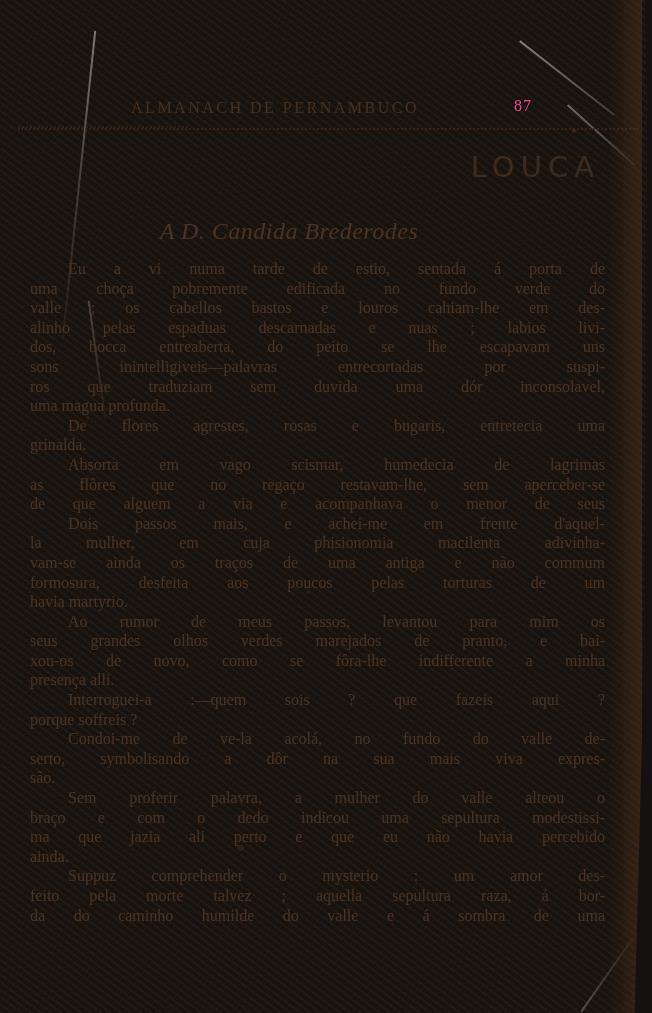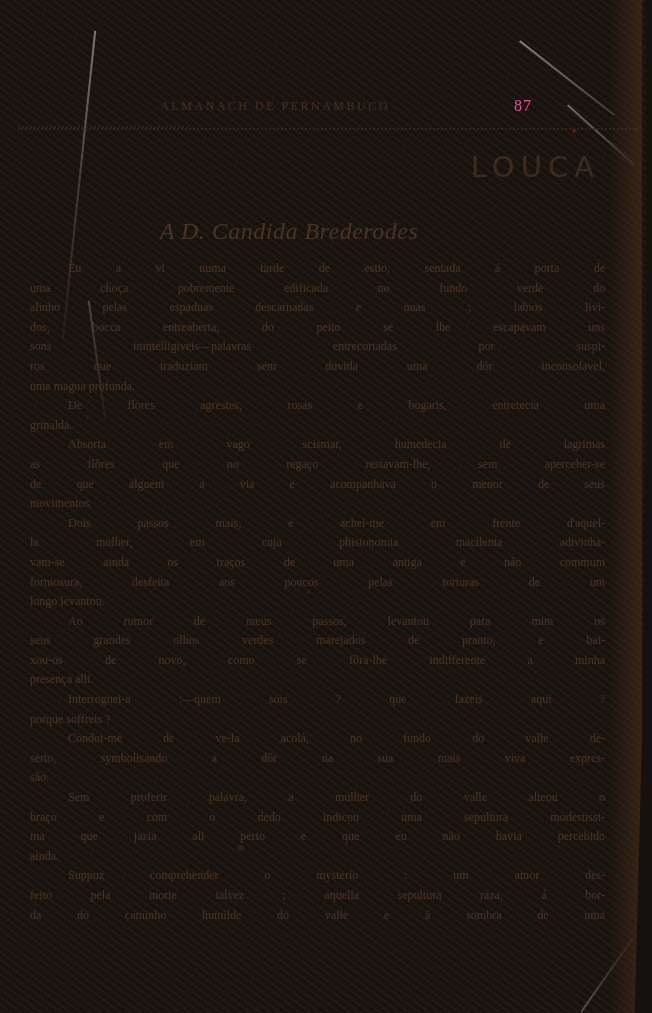--- a/index.html
+++ b/index.html
@@ -61,21 +61,21 @@
   .spot-2{left:572px;top:129px;width:4px;height:4px;background:rgba(120,50,30,0.5);}
   .spot-3{left:86px;top:416px;width:3px;height:3px;background:rgba(70,40,22,0.55);}
   .spot-4{left:306px;top:591px;width:4px;height:3px;background:rgba(70,40,22,0.4);}
 
   
   .ink{color:#4a3323; text-shadow:0.3px 0.3px 0.4px rgba(62,36,20,0.45);}
 
   .runhead{
     position:absolute;left:90px;top:99px;width:370px;
     text-align:center;
-    font-size:12px;letter-spacing:2.5px;
+    font-size:16px;letter-spacing:2.5px;
     color:#46301f;
   }
   .pagenum{
     position:absolute;left:500px;top:97px;width:46px;
     text-align:center;
     font-size:16px;color:#ec4899;letter-spacing:1px;
   }
   .rule{
     position:absolute;left:18px;top:124px;width:620px;height:4px;
     border-bottom:2px dotted rgba(64,40,23,0.85);
@@ -94,21 +94,21 @@
   }
   .dedication{
     position:absolute;left:0;top:218px;width:578px;
     text-align:center;
     font-style:italic;
     font-size:24px;letter-spacing:0.5px;
     color:#4a3323;
   }
   .body-text{
     position:absolute;left:30px;top:259px;width:575px;
-    font-size:12px;line-height:19.6px;
+    font-size:16px;line-height:19.6px;
   }
   .para{margin:0;padding:0;}
   .tline{white-space:nowrap;}
   .tline.just{text-align:justify;text-align-last:justify;white-space:normal;}
   .tline.first{padding-left:38px;}
 </style>
 </head>
 <body>
 
 <div class="paper">
@@ -128,42 +128,42 @@
   <div class="pagenum ink">87</div>
   <div class="rule"></div>
 
   <div class="title">LOUCA</div>
   <div class="dedication ink">A D. Candida Brederodes</div>
 
   <div class="body-text ink">
       <div class="para">
         <div class="tline first just">Eu a vi numa tarde de estio, sentada á porta de</div>
         <div class="tline just">uma choça pobremente edificada no fundo verde do</div>
+        <div class="tline just">valle ; os cabellos bastos e louros cahiam-lhe em des-</div>
         <div class="tline just">alinho pelas espaduas descarnadas e nuas ; labios livi-</div>
         <div class="tline just">dos, bocca entreaberta, do peito se lhe escapavam uns</div>
         <div class="tline just">sons inintelligiveis—palavras entrecortadas por suspi-</div>
         <div class="tline just">ros que traduziam sem duvida uma dór inconsolavel,</div>
         <div class="tline">uma magua profunda.</div>
       </div>
       <div class="para">
         <div class="tline first just">De flores agrestes, rosas e bugaris, entretecia uma</div>
         <div class="tline">grinalda.</div>
       </div>
       <div class="para">
         <div class="tline first just">Absorta em vago scismar, humedecia de lagrimas</div>
         <div class="tline just">as flôres que no regaço restavam-lhe, sem aperceber-se</div>
         <div class="tline just">de que alguem a via e acompanhava o menor de seus</div>
-        <div class="tline">movimentos.</div>
       </div>
       <div class="para">
         <div class="tline first just">Dois passos mais, e achei-me em frente d'aquel-</div>
         <div class="tline just">la mulher, em cuja phisionomia macilenta adivinha-</div>
         <div class="tline just">vam-se ainda os traços de uma antiga e não commum</div>
         <div class="tline just">formosura, desfeita aos poucos pelas torturas de um</div>
-        <div class="tline">longo levantou.</div>
+        <div class="tline">havia martyrio.</div>
       </div>
       <div class="para">
         <div class="tline first just">Ao rumor de meus passos, levantou para mim os</div>
         <div class="tline just">seus grandes olhos verdes marejados de pranto, e bai-</div>
         <div class="tline just">xou-os de novo, como se fôra-lhe indifferente a minha</div>
         <div class="tline">presença alli.</div>
       </div>
       <div class="para">
         <div class="tline first just">Interroguei-a :—quem sois ? que fazeis aqui ?</div>
         <div class="tline">porque soffreis ?</div>

